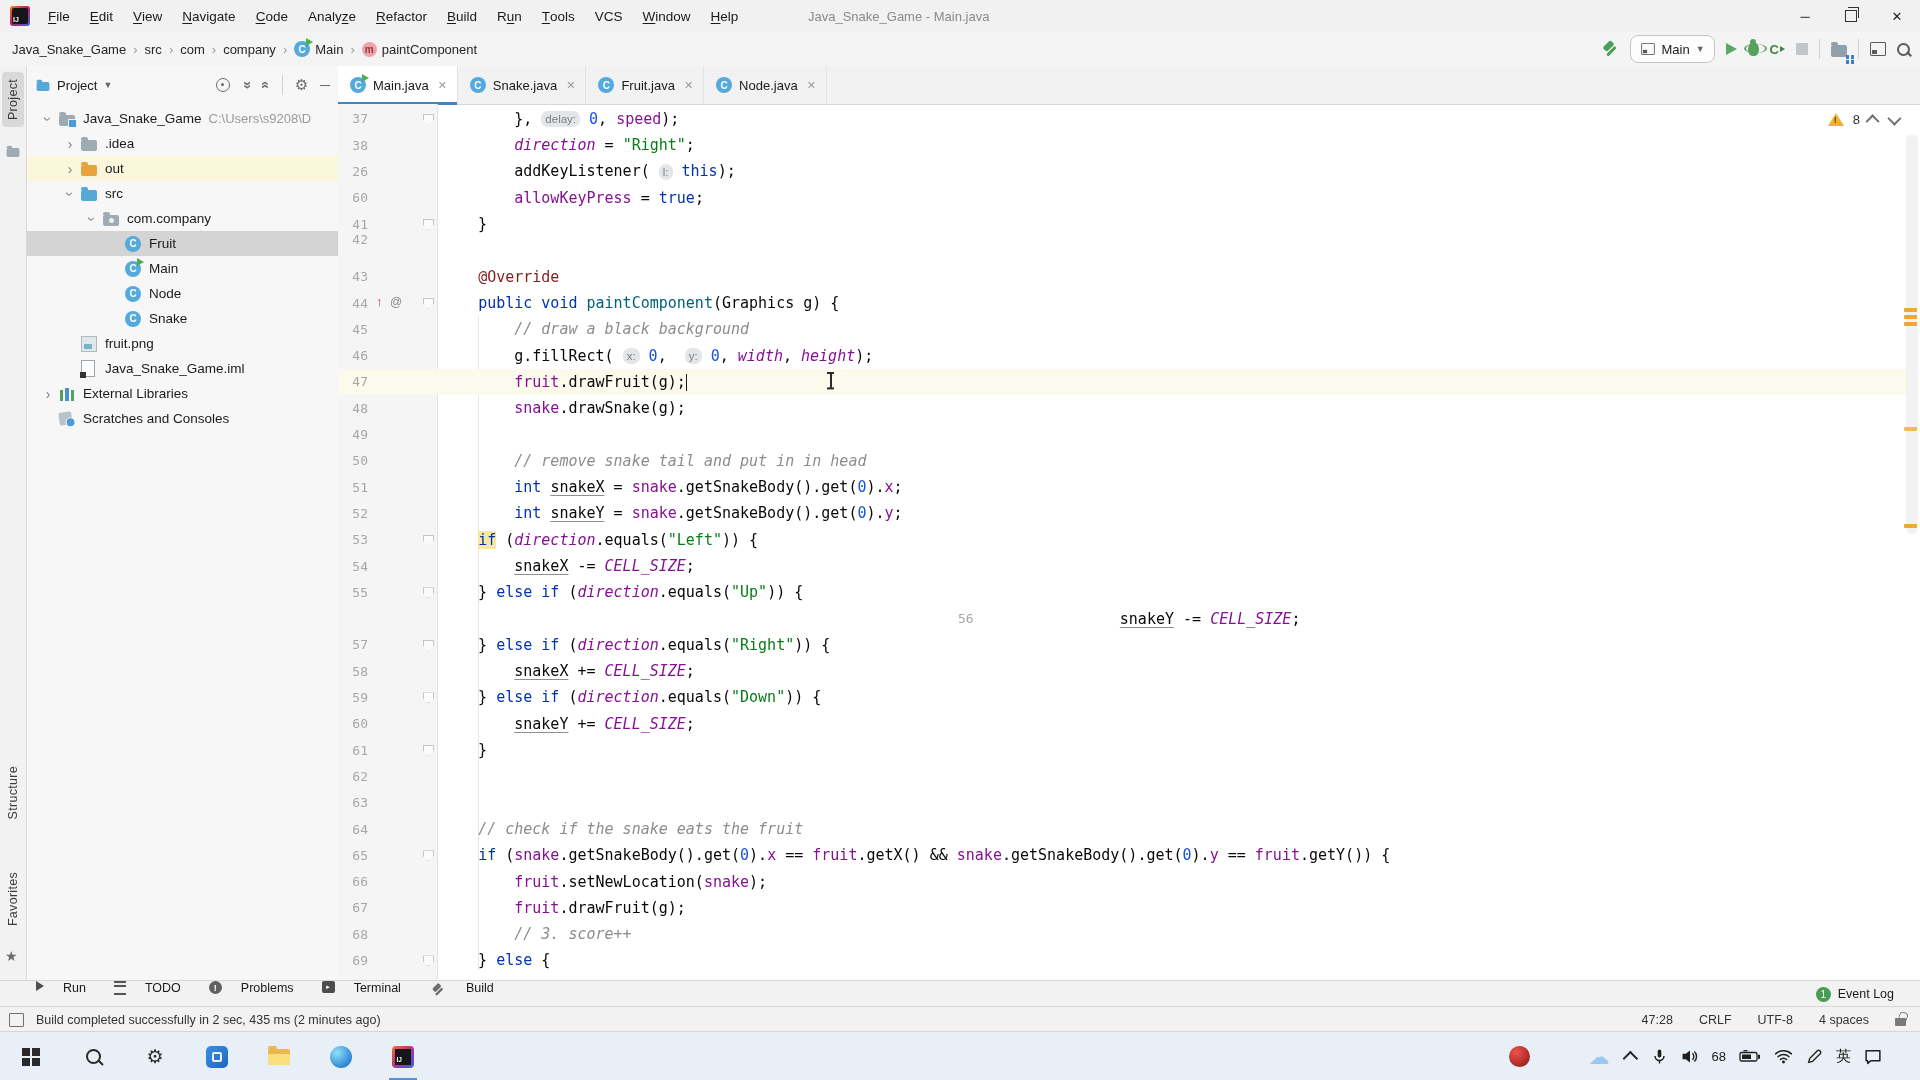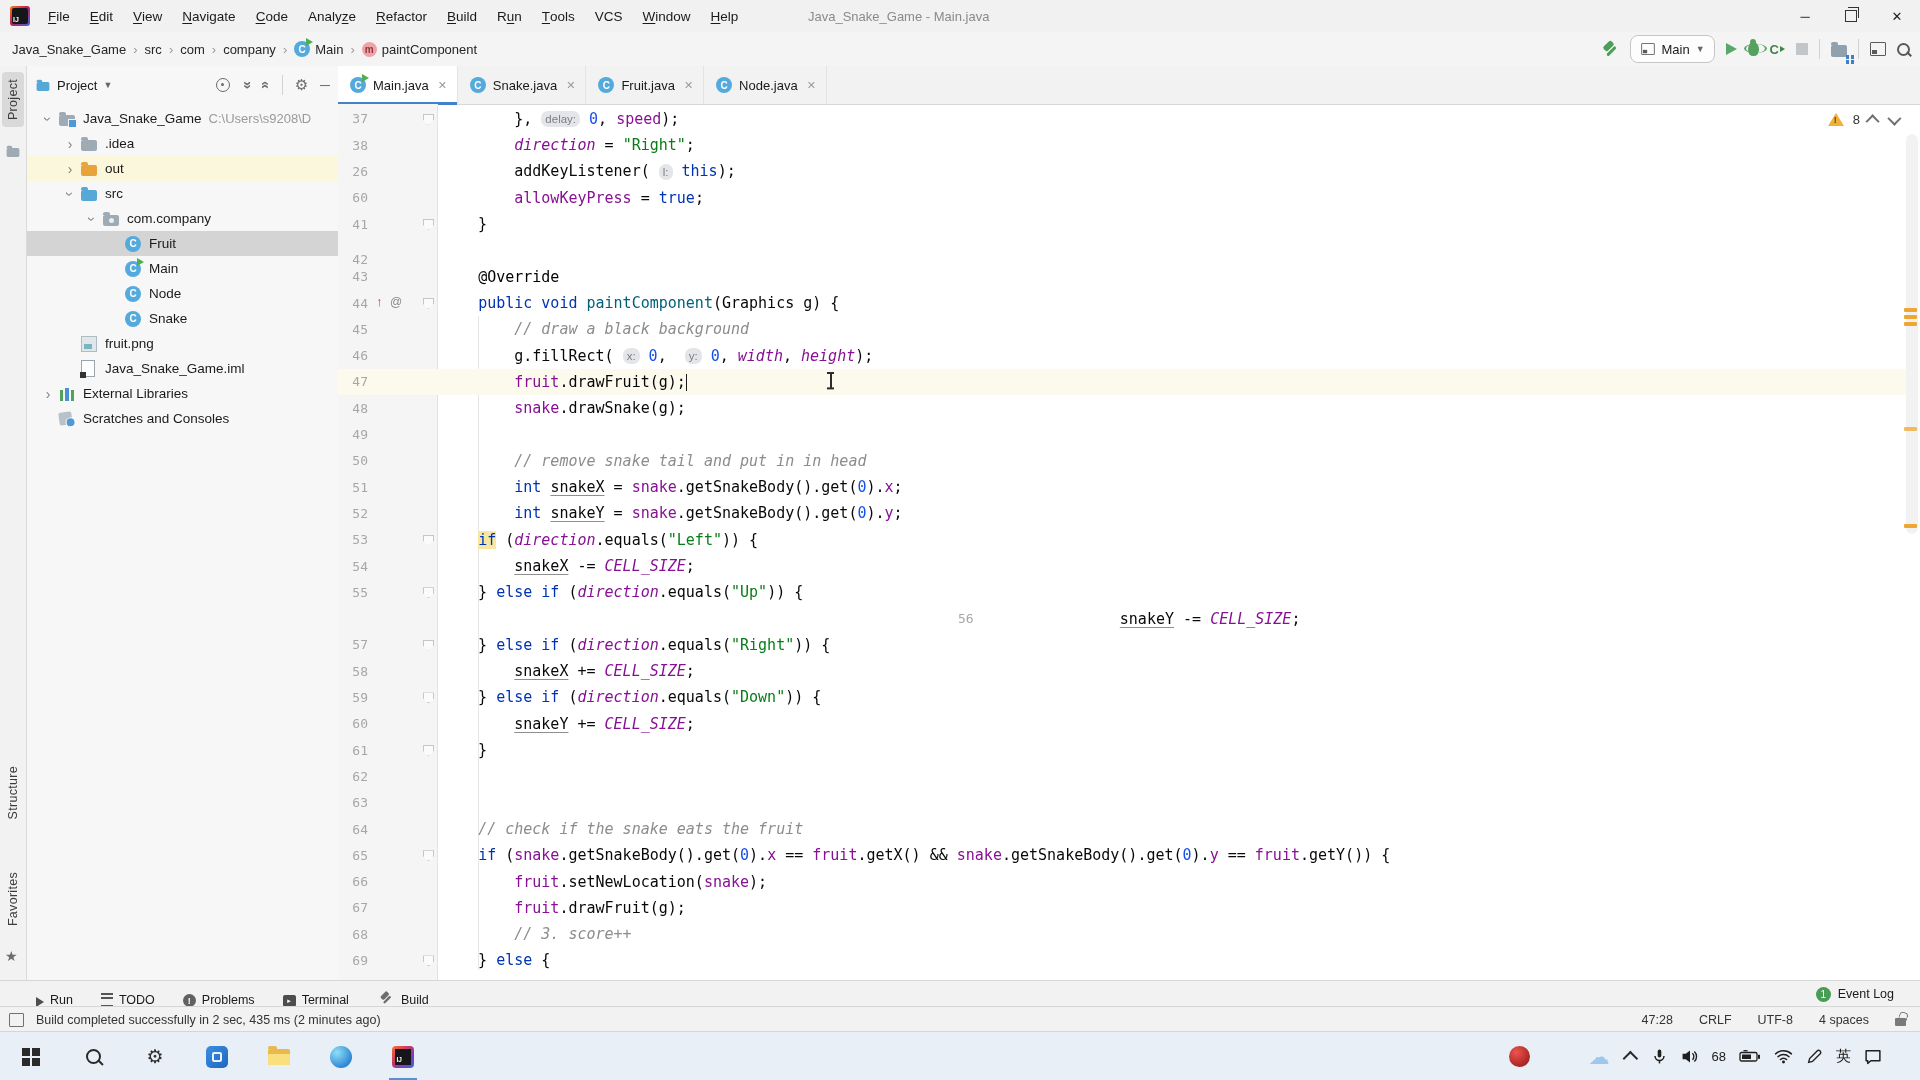--- a/index.html
+++ b/index.html
@@ -117,35 +117,35 @@
   .ln{width:30px;flex:none;text-align:right;font:13px "DejaVu Sans Mono",monospace;color:#a7a7a7}
   .gico{width:74px;flex:none;position:relative;height:100%}
   .fold{position:absolute;right:8px;top:8px;width:9px;height:9px;background:#fbfbfb;border:1px solid #c6c6c6;
     clip-path:polygon(0 0,100% 0,100% 55%,50% 100%,0 55%)}
   .ovr-up{position:absolute;left:8px;top:4px;color:#b5443c;font-size:13px}
   .ovr-at{position:absolute;left:22px;top:5px;color:#8a8a8a;font-size:12px}
   .code{font:15px/26.3px "DejaVu Sans Mono",monospace;color:#080808;white-space:pre}
   .tk-k{color:#0033b3}.tk-s{color:#067d17}.tk-n{color:#1750eb}
   .tk-c{color:#8c8c8c;font-style:italic}
   .tk-f{color:#871094}.tk-fi{color:#871094;font-style:italic}
-  .tk-m{color:#00627a}.tk-a{color:#000000}
+  .tk-m{color:#00627a}.tk-a{color:#7f1d1d}
   .tk-u{text-decoration:underline;text-decoration-color:#8f8f8f;text-underline-offset:3px}
   .tk-hl{color:#0033b3;background:#f8e7a0}
   .tk-h{display:inline-block;background:#e3e5e8;color:#7a7e85;border-radius:7px;padding:0 4px;
     font-family:"Liberation Sans",sans-serif;font-size:11.5px;line-height:16px;vertical-align:middle}
   .caret-b{display:inline-block;width:1.5px;height:17px;background:#1b1b1b;vertical-align:middle}
   #ibeam{position:absolute;left:488px;top:268px;width:9px;height:17px}
   #ibeam::before{content:"";position:absolute;left:4px;top:0;width:1.6px;height:17px;background:#2c2c2c}
   #ibeam::after{content:"";position:absolute;left:1px;top:0;width:7px;height:1.6px;background:#2c2c2c;box-shadow:0 15.4px #2c2c2c}
   #warn-widget{position:absolute;top:8px;right:22px;display:flex;align-items:center;gap:9px;font-size:13px;color:#333}
   #scroll-thumb{position:absolute;right:2px;top:30px;width:12px;height:400px;background:rgba(0,0,0,.05);border-radius:6px}
   .stripe-mark{position:absolute;right:3px;width:13px;height:3.5px;background:#f0a732;border-radius:1px}
   
   #bottombar{position:absolute;left:0;top:980px;width:1920px;height:26px;background:#f2f2f2;border-top:1px solid #d6d6d6;display:flex;align-items:center}
-  .bb-item{display:flex;align-items:flex-end;gap:6px;font-size:12.5px;color:#1a1a1a;padding:0 14px;height:100%}
+  .bb-item{display:flex;align-items:flex-start;gap:19px;font-size:12.5px;color:#1a1a1a;padding:0 14px;height:100%}
   .bb-run{width:0;height:0;border-left:8px solid #4e4e4e;border-top:5px solid transparent;border-bottom:5px solid transparent}
   .bb-todo{width:12px;height:10px;border-top:2px solid #555;border-bottom:2px solid #555;position:relative}
   .bb-todo::after{content:"";position:absolute;left:0;top:2px;width:12px;height:2px;background:#555}
   .bb-prob{width:13px;height:13px;border-radius:50%;background:#616161;color:#fff;font-size:9px;font-weight:bold;display:flex;align-items:center;justify-content:center}
   .bb-term{width:13px;height:12px;background:#4d4d4d;border-radius:2px;color:#fff;font-size:7px;display:flex;align-items:center;justify-content:center}
   #event-log{position:absolute;right:26px;top:0;height:26px;display:flex;align-items:center;gap:7px;font-size:12.5px;color:#1a1a1a}
   #el-badge{width:15px;height:15px;border-radius:50%;background:#499c54;color:#fff;font-size:10px;display:flex;align-items:center;justify-content:center}
   #statusbar{position:absolute;left:0;top:1006px;width:1920px;height:25px;background:#f2f2f2;border-top:1px solid #d6d6d6;display:flex;align-items:center;font-size:12.5px;color:#333}
   #sb-icon{width:13px;height:12px;border:1.5px solid #707070;border-radius:1px;margin:0 12px 0 9px}
   #sb-right{position:absolute;right:14px;display:flex;align-items:center;gap:26px}
@@ -436,21 +436,21 @@
             <span class="gico"></span>
             <span class="code"><span>        </span><span class="tk-f">allowKeyPress</span><span> = </span><span class="tk-k">true</span><span>;</span></span>
           </div>
           <div class="code-line" style="top: 107px;">
             <span class="ln">41</span>
             <span class="gico">
               <span class="fold"></span>
             </span>
             <span class="code"><span>    }</span></span>
           </div>
-          <div class="code-line" style="top: 142px; gap: 36px;">
+          <div class="code-line" style="top: 122px; gap: 36px;">
             <span class="ln">42</span>
             <span class="gico"></span>
             <span class="code"></span>
           </div>
           <div class="code-line" style="top: 159.6px;">
             <span class="ln">43</span>
             <span class="gico"></span>
             <span class="code"><span>    </span><span class="tk-a">@Override</span></span>
           </div>
           <div class="code-line" style="top: 185.9px;">

